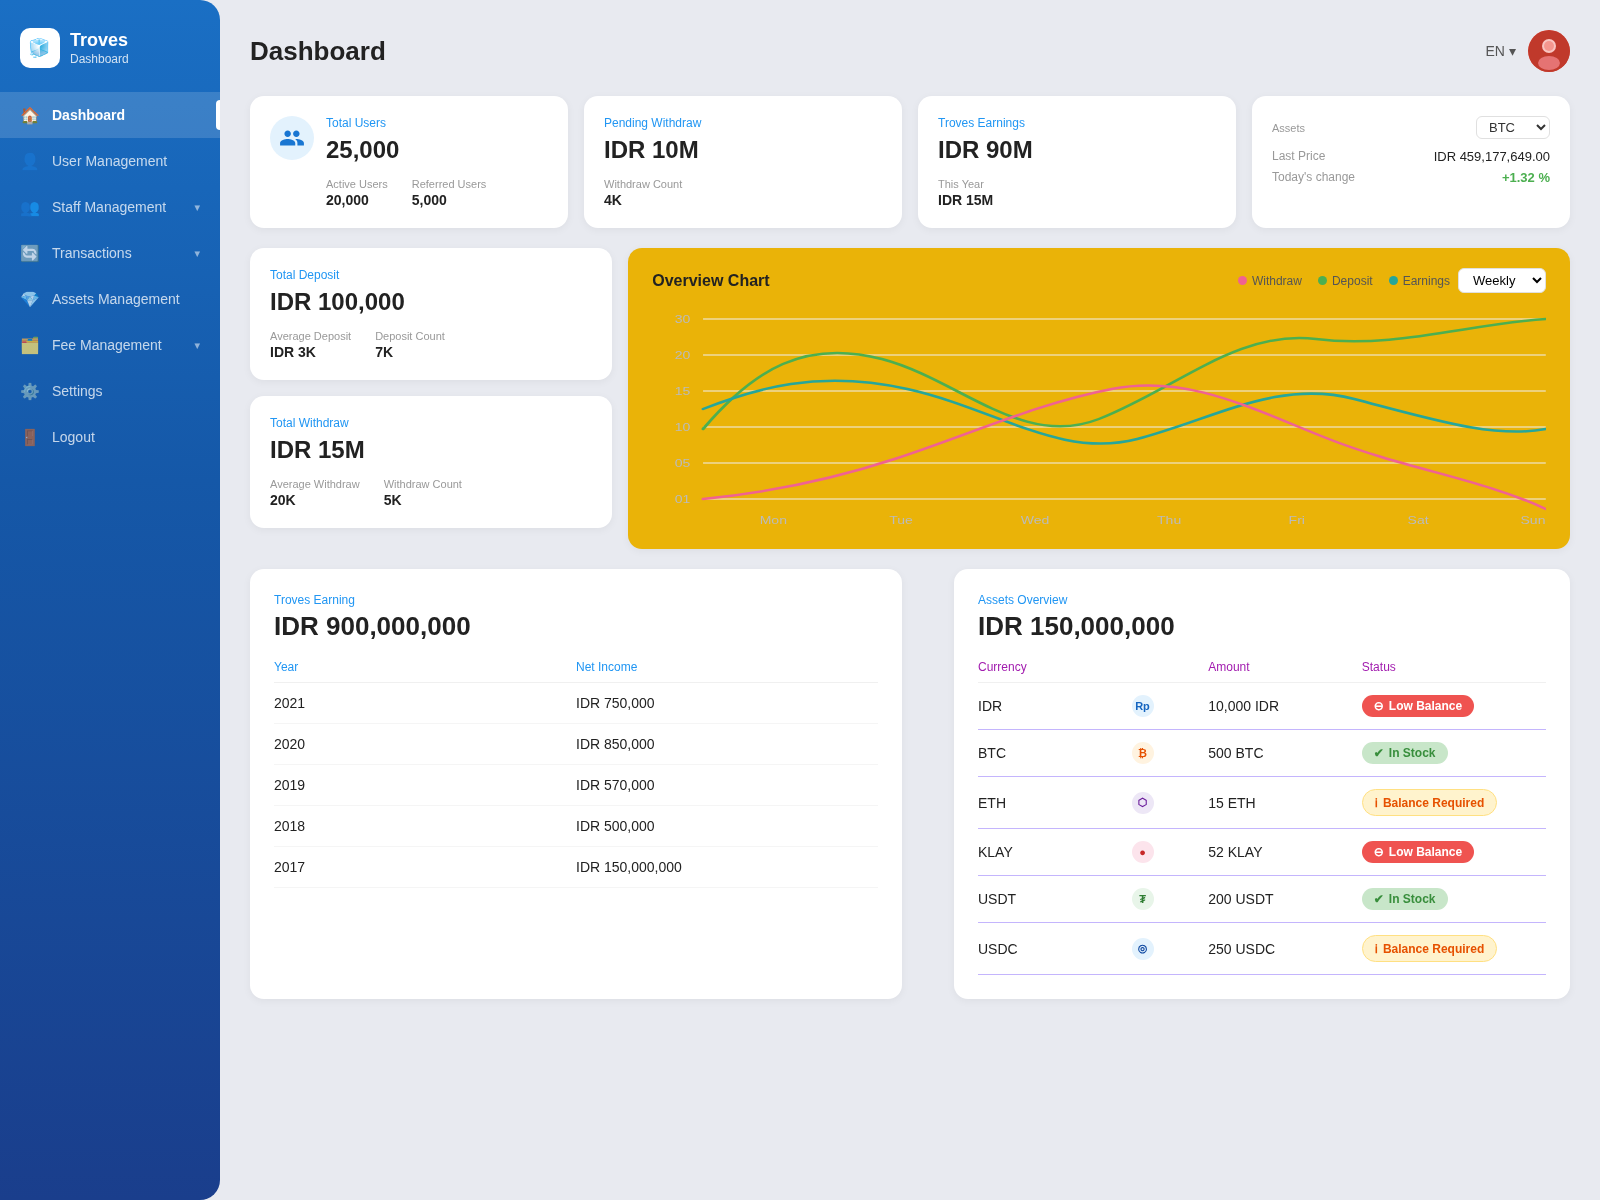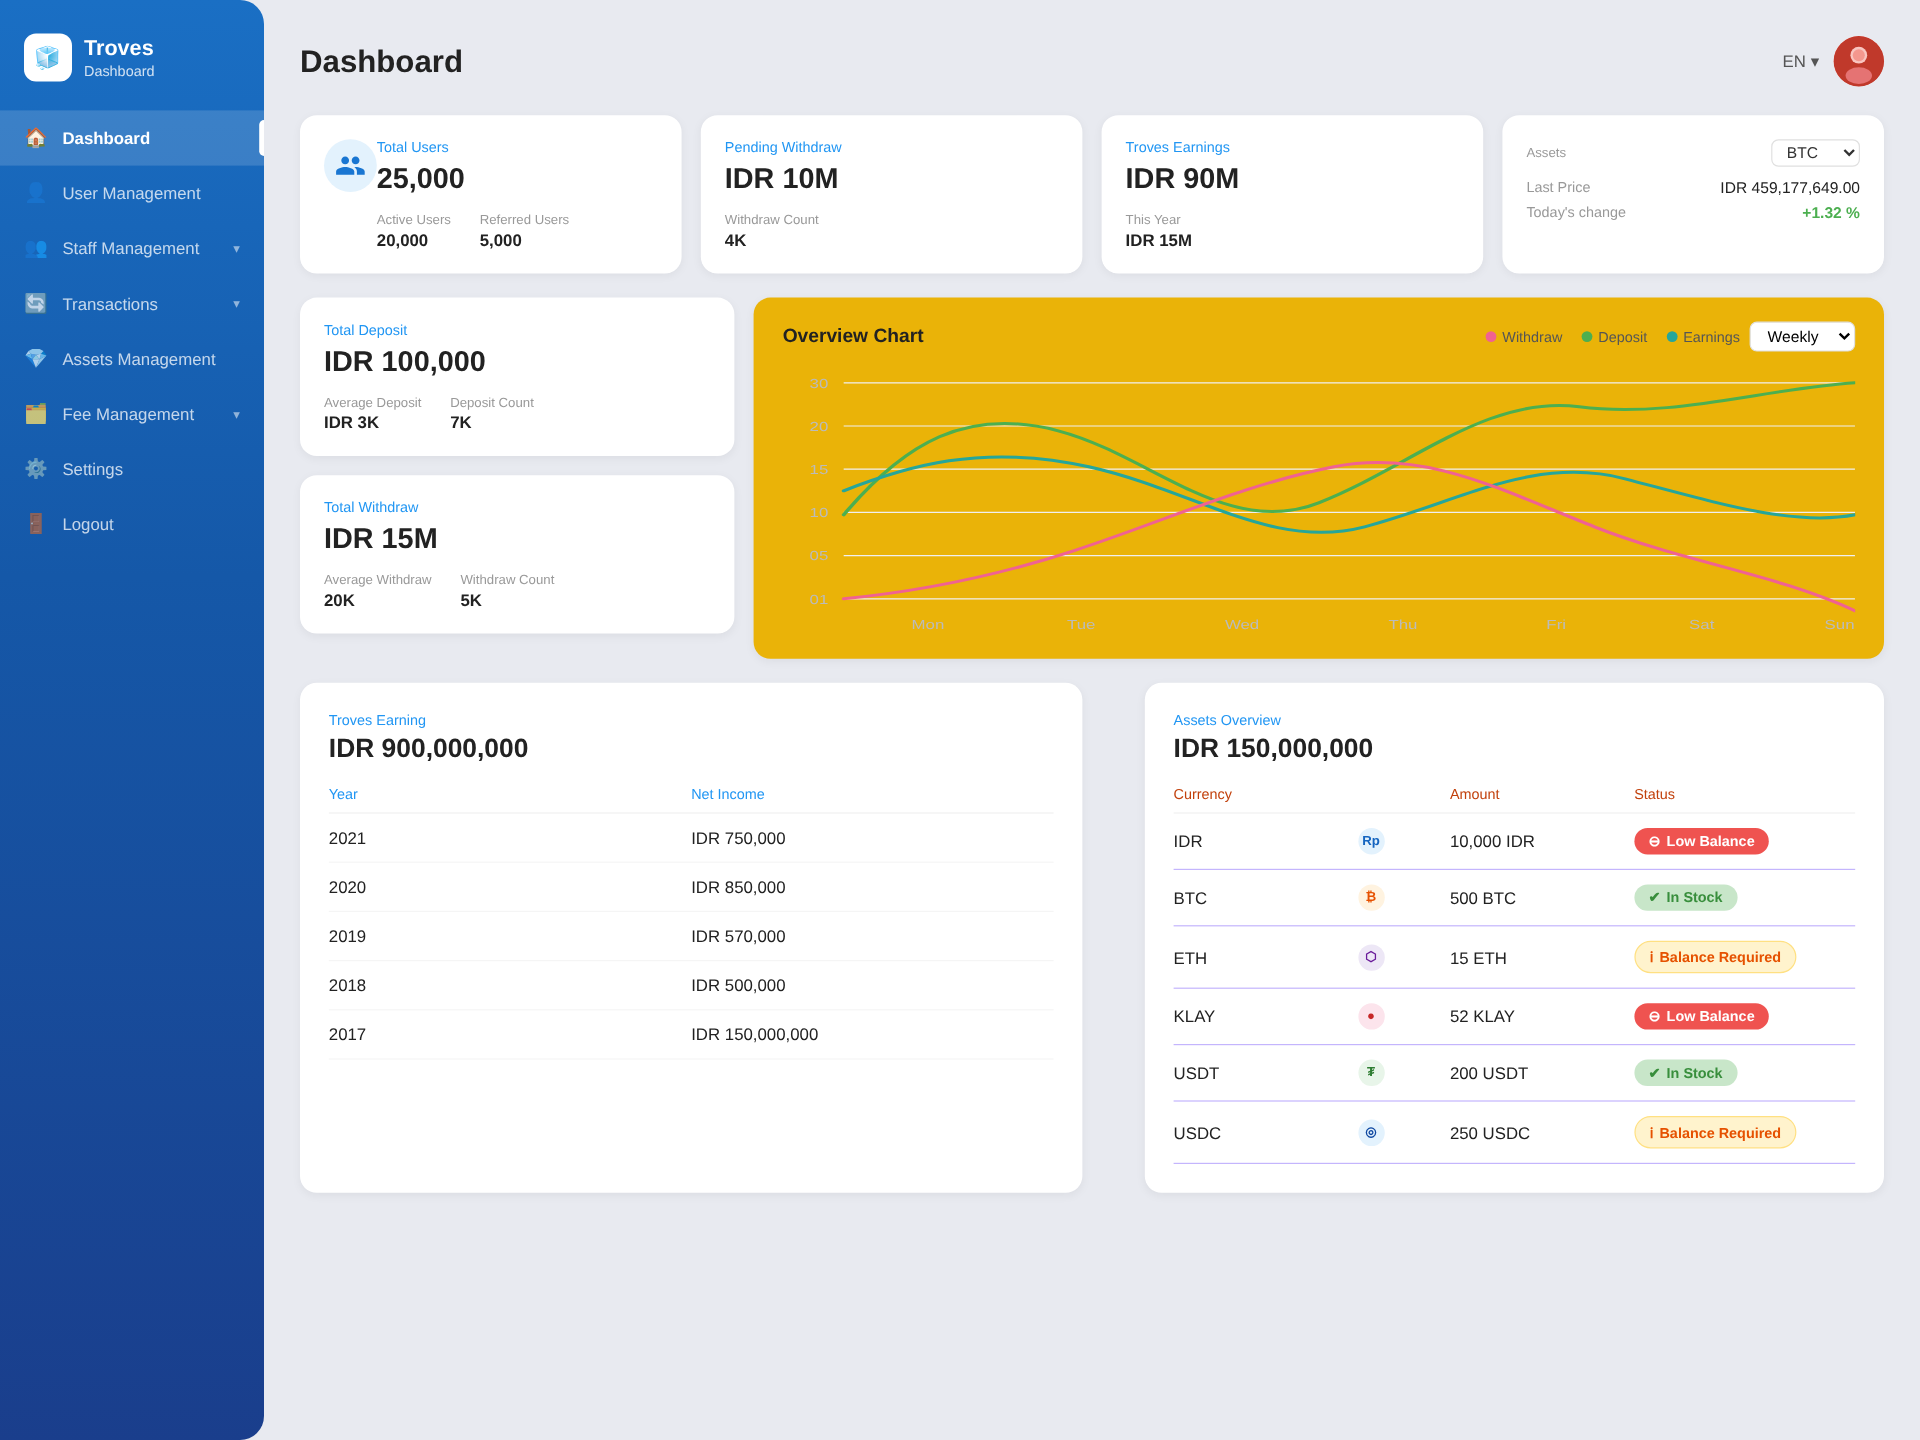--- a/index.html
+++ b/index.html
@@ -161,31 +161,31 @@
     
     .bottom-row {
       display: grid;
       grid-template-columns: 1fr 1fr;
       gap: 16px;
     }
 
     
     .earnings-card { background: #fff; border-radius: 14px; padding: 24px; box-shadow: 0 2px 8px rgba(0,0,0,0.05); }
     .section-label { font-size: 12px; color: #2196F3; font-weight: 500; margin-bottom: 4px; }
-    .section-value { font-size: 22px; font-weight: 700; color: #222; margin-bottom: 18px; }
+    .section-value { font-size: 26px; font-weight: 700; color: #222; margin-bottom: 18px; }
     .table-head { display: grid; grid-template-columns: 1fr 1fr; padding: 0 0 8px 0; border-bottom: 1px solid #f0f0f0; }
     .table-head span { font-size: 12px; color: #2196F3; font-weight: 500; }
     .table-row { display: grid; grid-template-columns: 1fr 1fr; padding: 12px 0; border-bottom: 1px solid #f5f5f5; }
     .table-cell { font-size: 14px; color: #222; }
 
     
     .assets-overview-card { background: #fff; border-radius: 14px; padding: 24px; box-shadow: 0 2px 8px rgba(0,0,0,0.05); margin-left: 36px; }
     .assets-table-head { display: grid; grid-template-columns: 1fr 0.5fr 1fr 1.2fr; padding: 0 0 8px 0; border-bottom: 1px solid #f0f0f0; }
     .assets-table-row { display: grid; grid-template-columns: 1fr 0.5fr 1fr 1.2fr; padding: 12px 0; border-bottom: 1px solid #c4b5fd; align-items: center; }
-    .assets-table-head span { font-size: 12px; color: #c2410c; font-weight: 500; }
+    .assets-table-head span { font-size: 12px; color: #a21caf; font-weight: 500; }
     .assets-table-cell { font-size: 14px; color: #222; display: flex; align-items: center; gap: 4px; }
 
     .badge {
       display: inline-flex; align-items: center; gap: 5px;
       border-radius: 20px; padding: 4px 12px;
       font-size: 12px; font-weight: 600;
     }
     .badge-red { background: #ef5350; color: #fff; }
     .badge-green { background: #c8e6c9; color: #388E3C; }
     .badge-orange { background: #fff3cd; color: #e65100; border: 1px solid #ffe082; }
@@ -273,21 +273,21 @@
           <ellipse cx="21" cy="33" rx="11" ry="7" fill="#e57373"></ellipse>
           <circle cx="21" cy="16" r="5" fill="#f4978e"></circle>
         </svg>
       </div>
     </div>
   </div>
 
   <div class="stats-grid">
 
     <div class="card">
-      <div style="display:flex;align-items:flex-start;">
+      <div style="display:flex;align-items:flex-start;gap:12px;">
         <div class="total-users-icon">
           <svg width="26" height="26" viewBox="0 0 24 24" fill="#1976D2">
               <path d="M16 11c1.66 0 2.99-1.34 2.99-3S17.66 5 16 5c-1.66 0-3 1.34-3 3s1.34 3 3 3zm-8 0c1.66 0 2.99-1.34 2.99-3S9.66 5 8 5C6.34 5 5 6.34 5 8s1.34 3 3 3zm0 2c-2.33 0-7 1.17-7 3.5V19h14v-2.5c0-2.33-4.67-3.5-7-3.5zm8 0c-.29 0-.62.02-.97.05 1.16.84 1.97 1.97 1.97 3.45V19h6v-2.5c0-2.33-4.67-3.5-7-3.5z"></path>
             </svg>
         </div>
         <div>
           <div class="card-label">Total Users</div>
           <div class="card-value">25,000</div>
           <div class="card-sub-row">
             <div class="card-sub">

